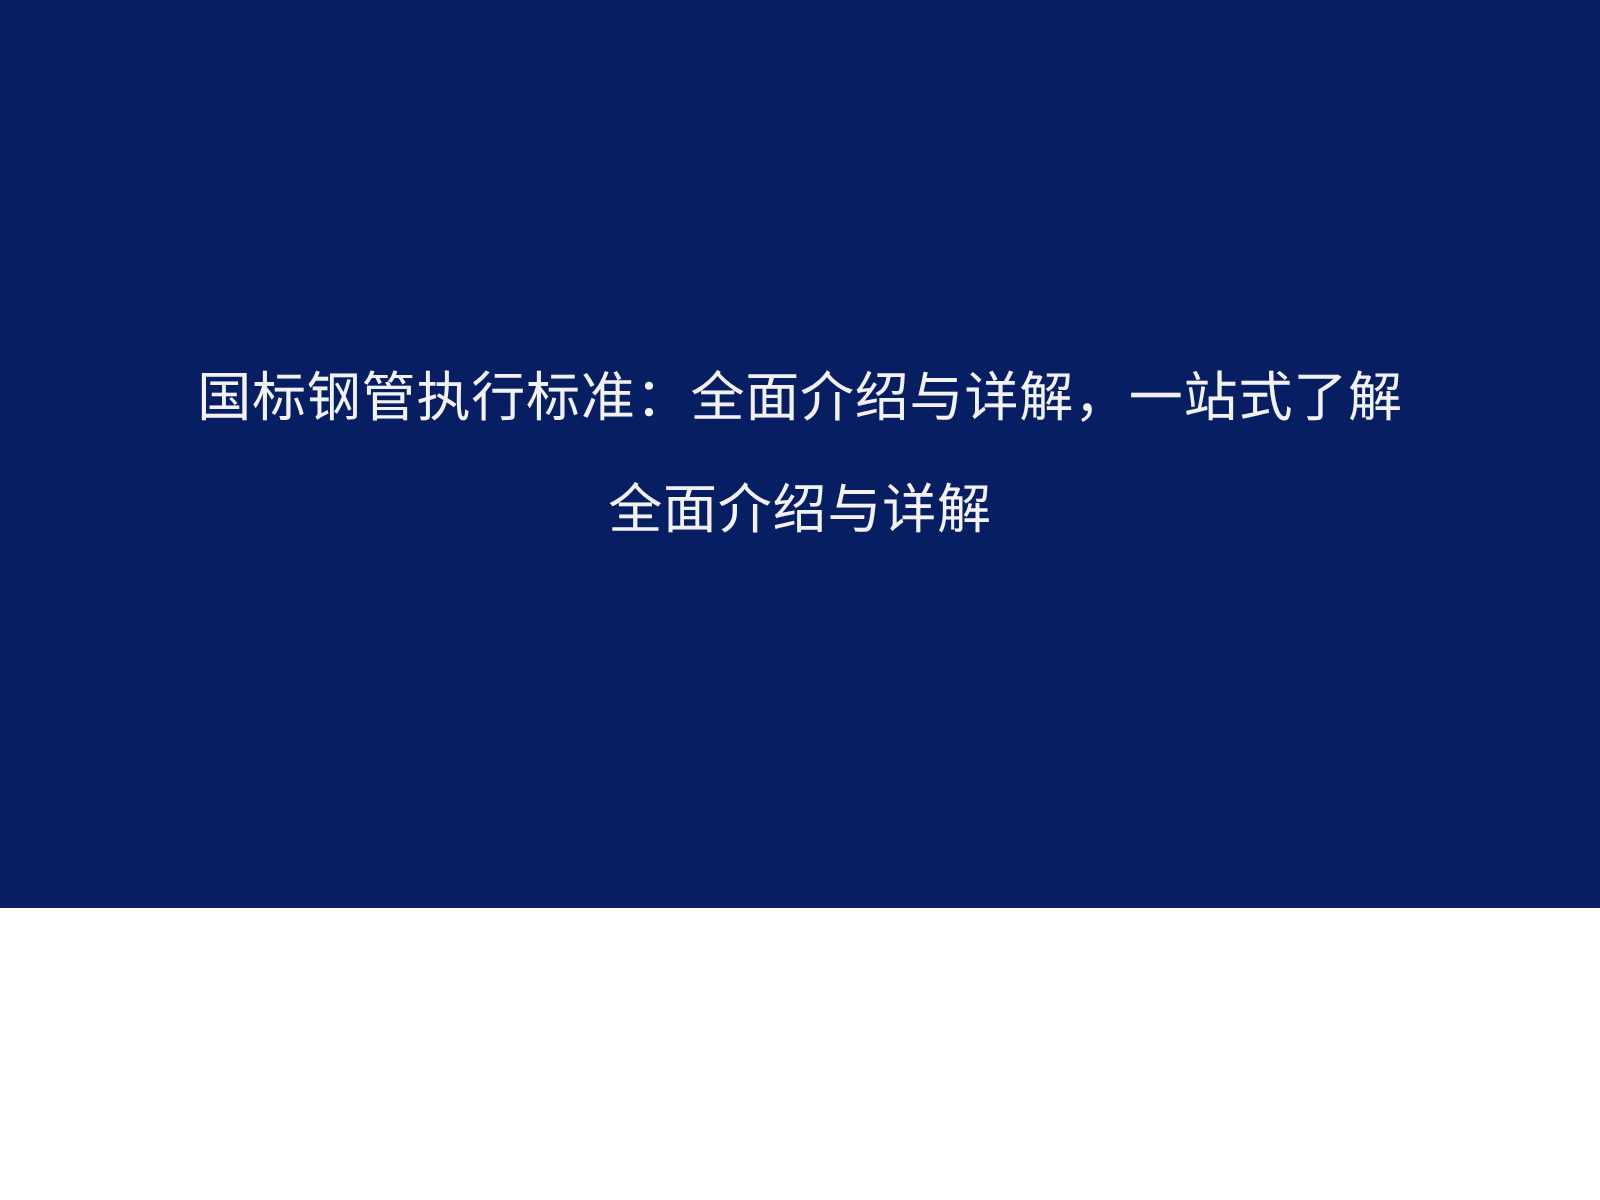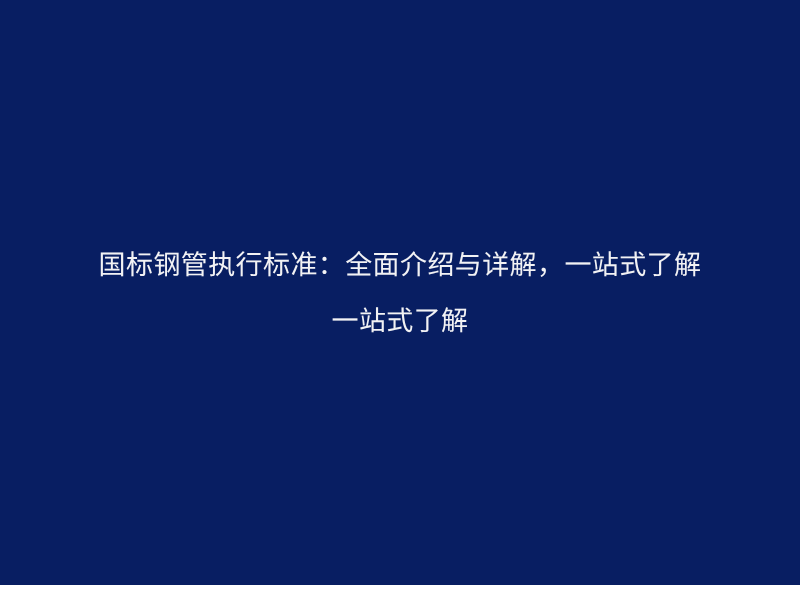--- a/index.html
+++ b/index.html
@@ -13,21 +13,21 @@
     height: 600px;
     overflow: hidden;
     font-family: "Liberation Sans", "DejaVu Sans", sans-serif;
   }
 
   
   .title-card {
     position: relative;
     box-sizing: border-box;
     width: 800px;
-    height: 585px;
+    height: 454px;
     background-color: #081E62;
     display: flex;
     align-items: center;
     justify-content: center;
   }
 
   
   .headline-block {
     width: 700px;
     margin: 0;
@@ -54,17 +54,17 @@
 </style>
 </head>
 <body>
 
 <div class="title-card">
 
   <div class="headline-block">
 
     <h1 class="headline">
       <span class="headline-line">国标钢管执行标准：全面介绍与详解，一站式了解</span>
-      <span class="headline-line">一站式了解</span>
+      <span class="headline-line">全面介绍与详解</span>
     </h1>
 
   </div>
 </div>
 
 </body></html>

